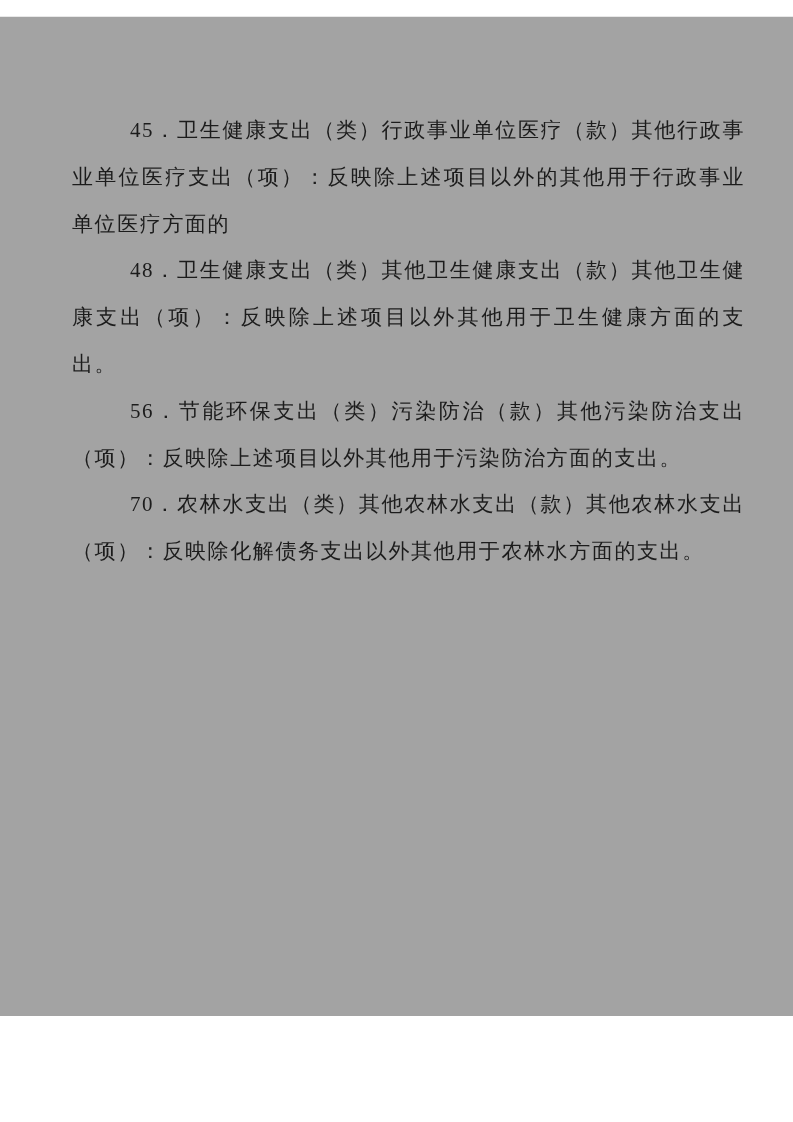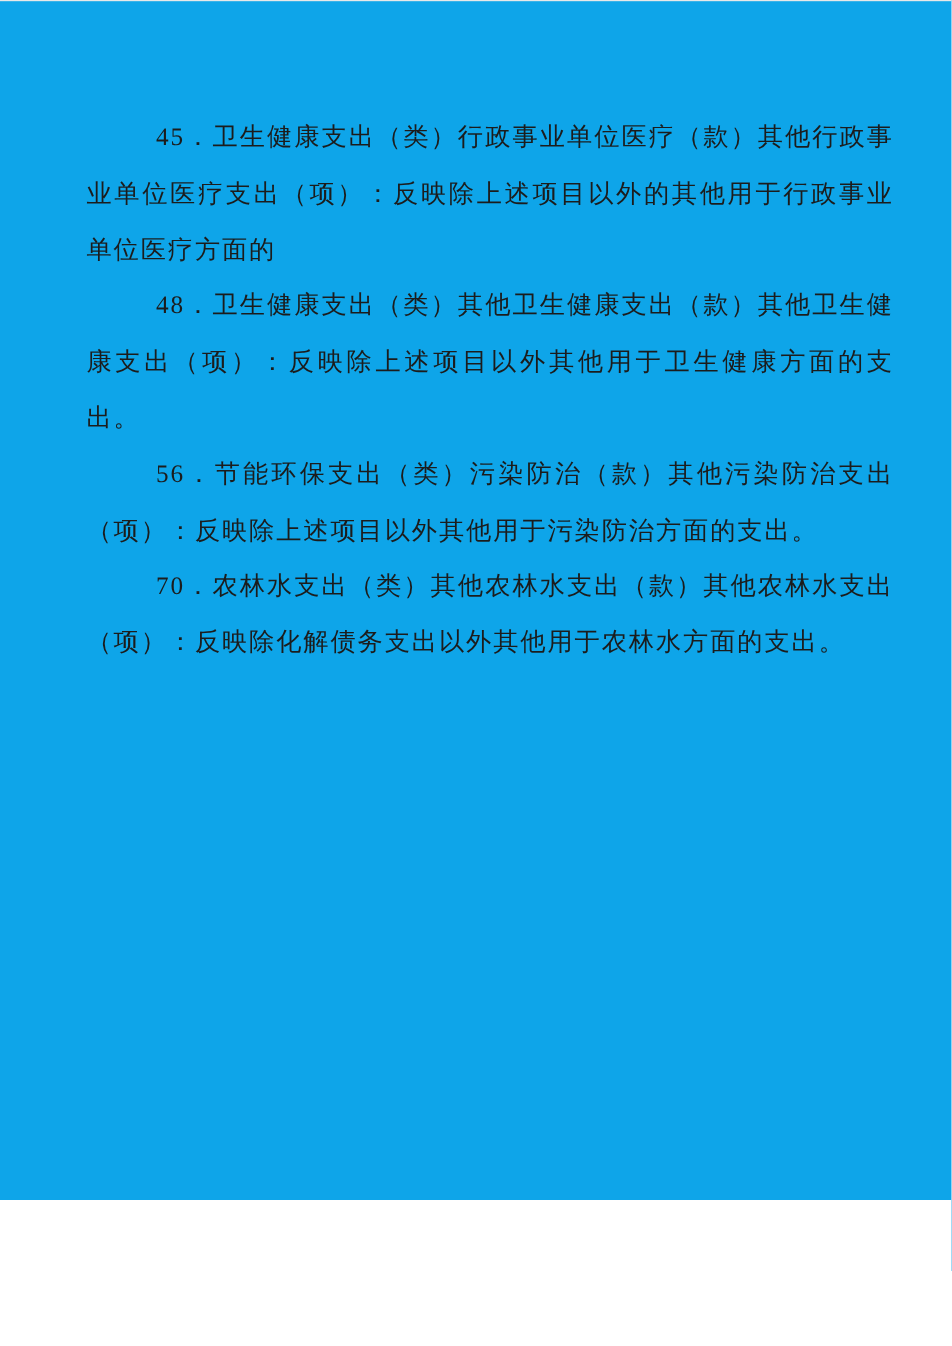--- a/index.html
+++ b/index.html
@@ -5,22 +5,22 @@
   * { margin: 0; padding: 0; box-sizing: border-box; }
 
   html, body {
     background: #ffffff;
   }
 
   .page {
     position: relative;
     width: 793px;
     height: 1000px;
-    margin: 0 auto;
-    background: #0ea5e9;
+    margin: 16px auto;
+    background: #a3a3a3;
     overflow: hidden;
     font-family: "Liberation Serif", "DejaVu Serif", serif;
     border-top: 1px solid #e8e8e8;
   }
 
   .content {
     position: absolute;
     top: 90px;
     left: 72px;
     width: 673px;

